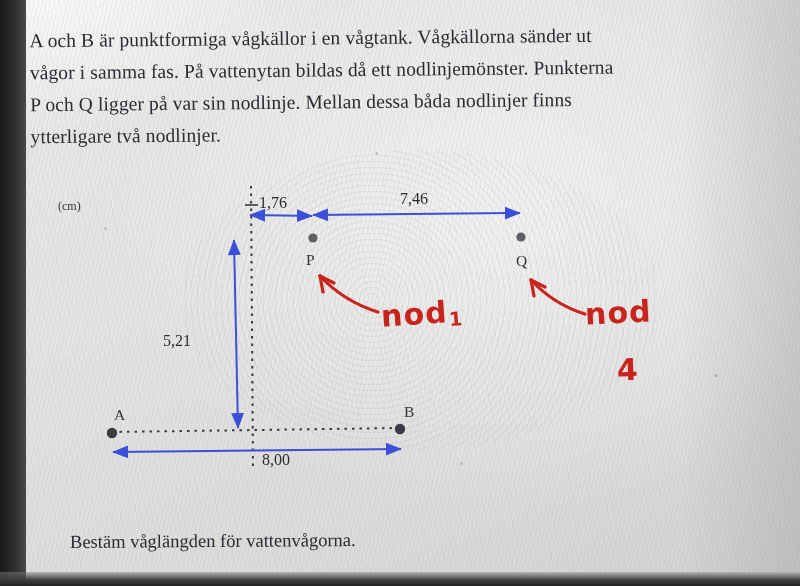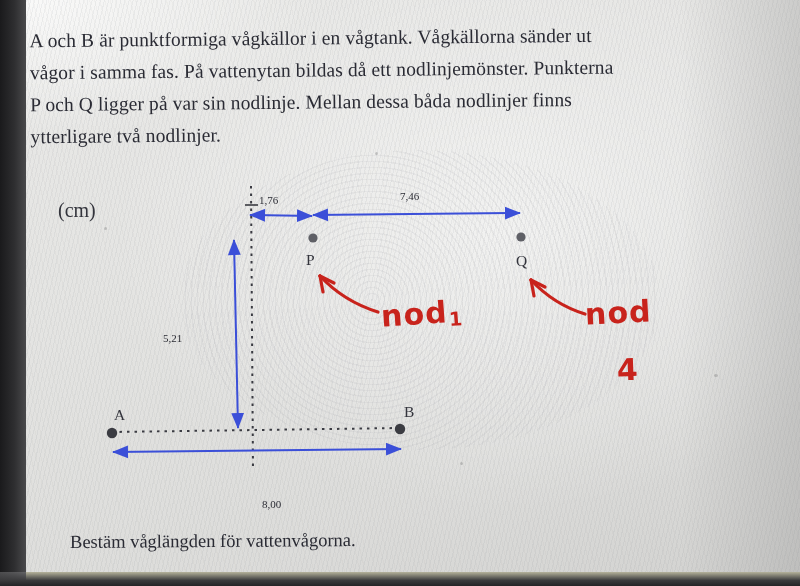--- a/index.html
+++ b/index.html
@@ -5,21 +5,21 @@
   html, body {
     margin: 0;
     padding: 0;
     background: #2b2b2b;
   }
   #page {
     position: relative;
     width: 800px;
     height: 586px;
     overflow: hidden;
-    background: #fef9c3;
+    background: #ffffff;
     font-family: "Liberation Serif", serif;
   }
   
   .bezel-left {
     position: absolute;
     left: 0; top: 0;
     width: 26px; height: 586px;
     background: linear-gradient(90deg, #1a1a1c 0%, #2e2e30 55%, #4a4a4c 100%);
   }
   .bezel-bottom {
@@ -95,34 +95,34 @@
     top: 531px;
     font-size: 18.5px;
     color: #2a2b34;
     transform: rotate(-0.4deg);
   }
 
   .unit-label {
     position: absolute;
     left: 58px;
     top: 199px;
-    font-size: 20px;
+    font-size: 12px;
     color: #33343c;
   }
 
   .dim-label {
     position: absolute;
-    font-size: 11px;
+    font-size: 16px;
     color: #2b2c34;
     background: rgba(232,232,230,0.0);
   }
   #lbl-176 { left: 259px; top: 194px; }
   #lbl-560 { left: 400px; top: 190px; }
   #lbl-521 { left: 163px; top: 324px; margin-top: 8px; }
-  #lbl-800 { left: 262px; top: 451px; margin-top: 47px; }
+  #lbl-800 { left: 262px; top: 451px; }
 
   .pt-label {
     position: absolute;
     font-size: 15.5px;
     color: #33343c;
   }
   #lbl-P { left: 306px; top: 251px; }
   #lbl-Q { left: 516px; top: 252px; }
   #lbl-A { left: 114px; top: 406px; }
   #lbl-B { left: 404px; top: 403px; }

